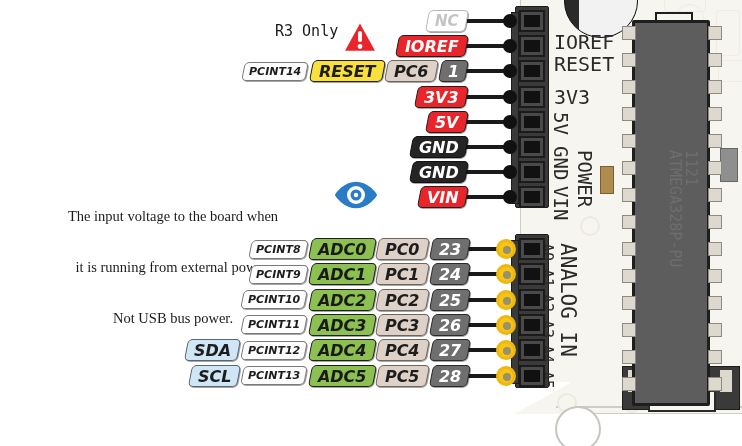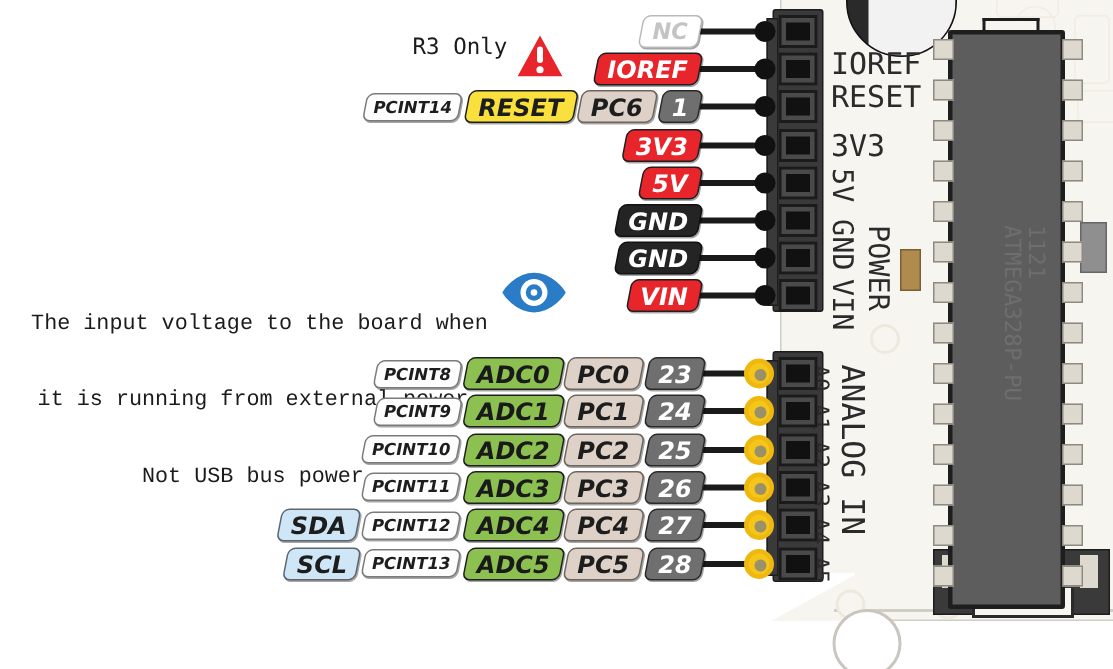--- a/index.html
+++ b/index.html
@@ -157,21 +157,21 @@
   .c-blue{background:#cfe6f7;color:#1d1d1d;border-color:#5a6673;font-size:16px;}
 
   
   .warn{position:absolute;left:341px;top:19px;width:38px;height:36px;}
   .eye{position:absolute;left:333px;top:180px;width:46px;height:30px;}
 
   
   .note{
     position:absolute;
     color:#1b1b1b;
-    font-family:Liberation Mono, monospace;
+    font-family:Liberation Serif, serif;
     white-space:pre;
     text-align:center;
   }
   .r3note{
     position:absolute;left:275px;top:22px;
     font-family:"DejaVu Sans Mono", monospace;
     font-size:15px;color:#1b1b1b;white-space:nowrap;
   }
 </style>
 </head>

